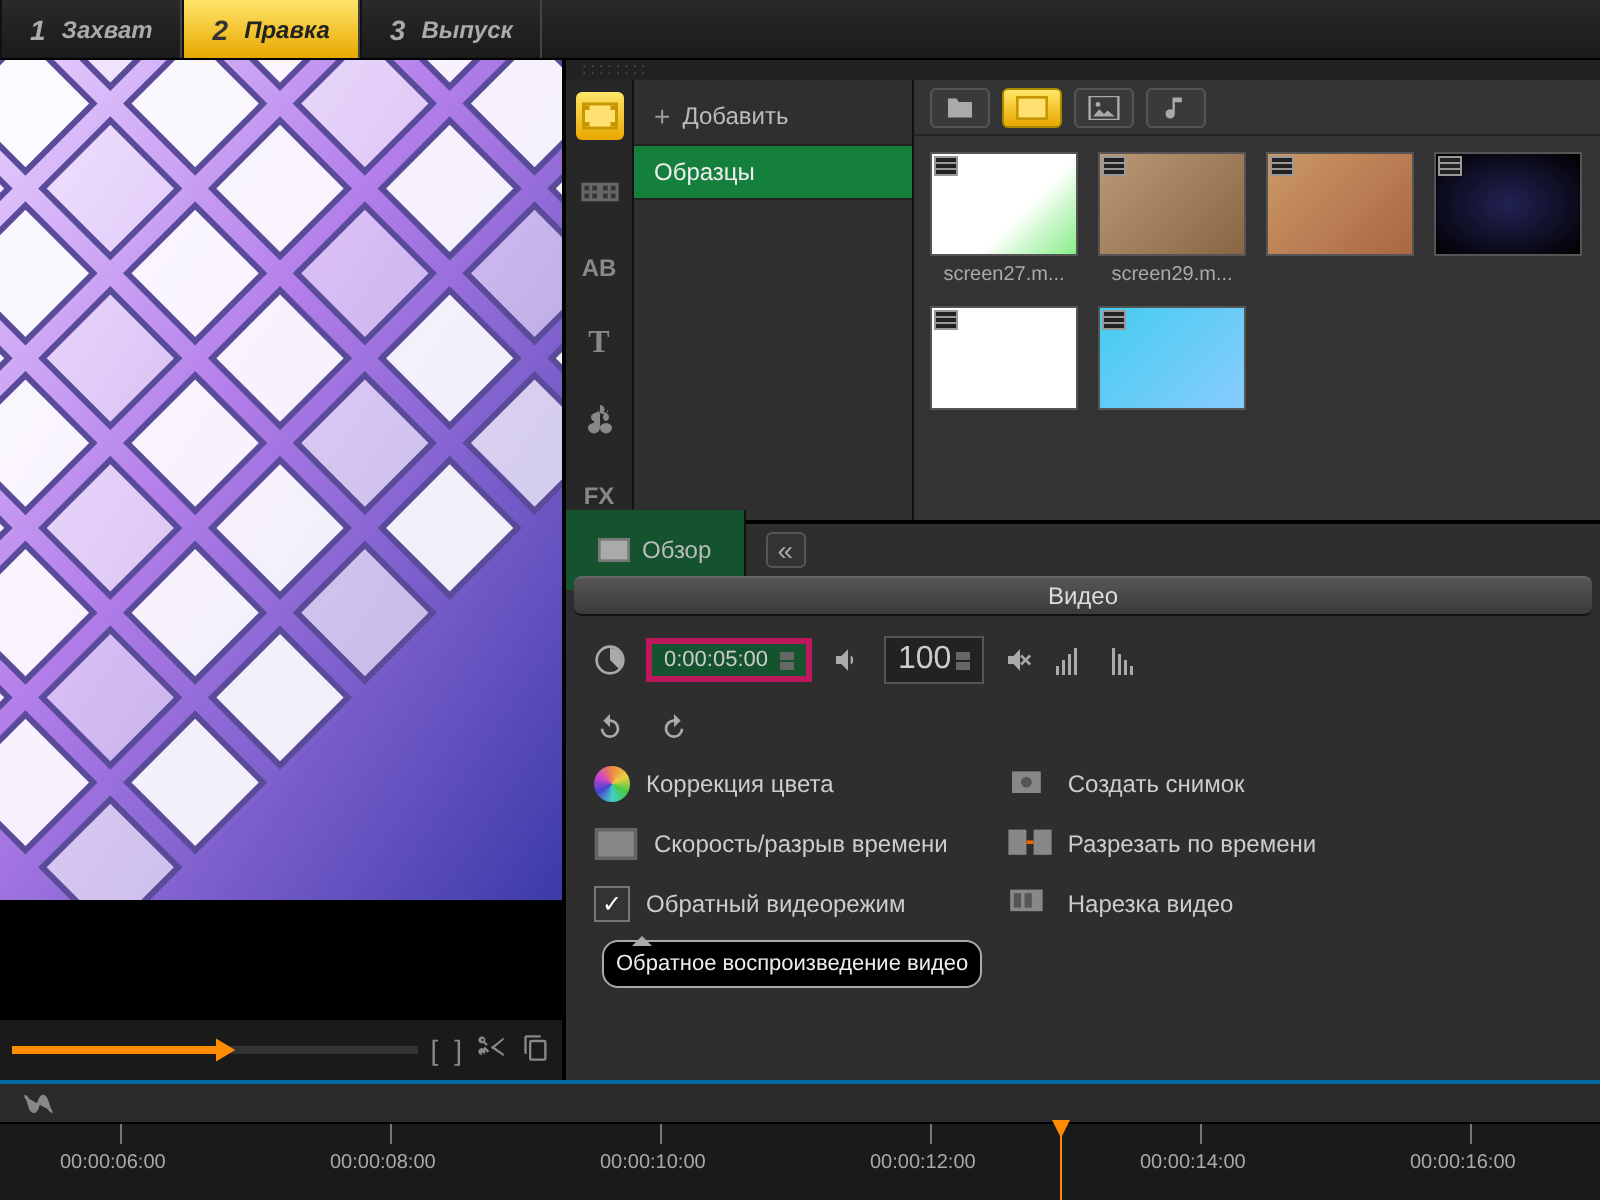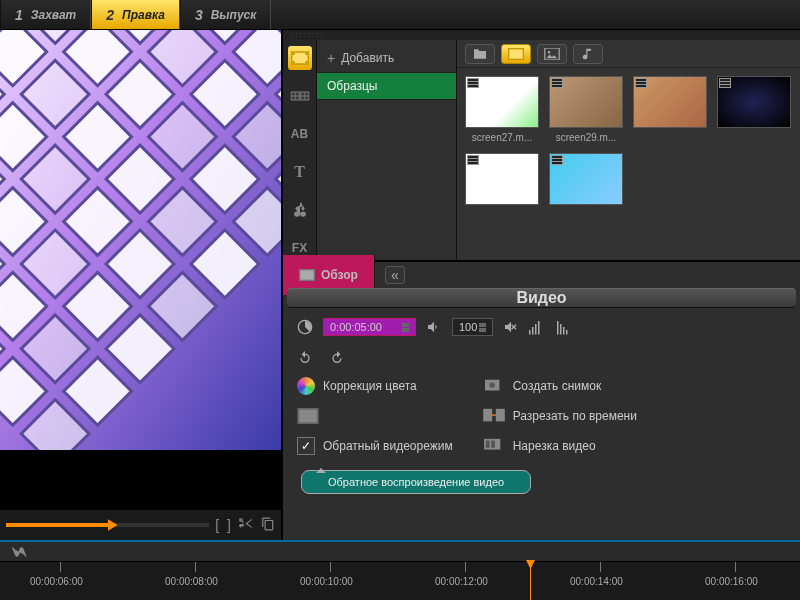--- a/index.html
+++ b/index.html
@@ -45,37 +45,37 @@
 .pill.active{background:linear-gradient(#ffe56a,#e8a800);color:#222;border-color:#aa8800}
 .thumbs{flex:1;padding:8px;display:flex;flex-wrap:wrap;gap:10px;align-content:flex-start;overflow:hidden}
 .thumb{width:74px;display:flex;flex-direction:column;align-items:center;gap:4px;cursor:pointer}
 .thumb .pic{width:74px;height:52px;background:#000;border:1px solid #555;position:relative}
 .thumb .pic .film{position:absolute;left:1px;top:1px;width:12px;height:10px;border:1px solid #999;display:flex;flex-direction:column;justify-content:space-evenly;background:#222}
 .thumb .pic .film i{height:1px;background:#999;display:block}
 .thumb .cap{font-size:10px;color:#aaa;white-space:nowrap;overflow:hidden;text-overflow:ellipsis;width:74px;text-align:center}
 
 .panel{flex:1;background:#2e2e2e;display:flex;flex-direction:column;border-top:2px solid #000}
 .panel-head{height:26px;display:flex;align-items:center}
-.panel-head .tab-ob{padding:0 16px;height:40px;display:flex;align-items:center;background:#be185d;border-right:1px solid #111;gap:6px;font-size:12px;color:#bbb;cursor:pointer;font-weight:bold}
+.panel-head .tab-ob{padding:0 16px;height:40px;display:flex;align-items:center;background:#14532d;border-right:1px solid #111;gap:6px;font-size:12px;color:#bbb;cursor:pointer;font-weight:normal}
 .panel-head .expand{margin-left:10px;color:#aaa;cursor:pointer;font-size:14px;border:1px solid #555;width:20px;height:18px;display:flex;align-items:center;justify-content:center;border-radius:3px;background:#333}
-.panel-title{background:linear-gradient(#565656,#3a3a3a);height:20px;display:flex;align-items:center;justify-content:center;font-size:16px;font-weight:bold;color:#ddd;border-top:1px solid #666;border-bottom:1px solid #111;margin:0 4px;border-radius:4px}
+.panel-title{background:linear-gradient(#565656,#3a3a3a);height:20px;display:flex;align-items:center;justify-content:center;font-size:12px;font-weight:normal;color:#ddd;border-top:1px solid #666;border-bottom:1px solid #111;margin:0 4px;border-radius:4px}
 .panel-body{flex:1;padding:10px 0 10px 14px;position:relative}
 .row{display:flex;align-items:center;gap:10px;margin-bottom:12px}
-.duration-box{border:1px solid #be185d;background:#a21caf;padding:2px 6px;font-family:monospace;font-size:11px;display:flex;align-items:center;gap:20px}
+.duration-box{border:3px solid #be185d;background:#14532d;padding:2px 6px;font-family:monospace;font-size:11px;display:flex;align-items:center;gap:6px}
 .spinbtns{display:flex;flex-direction:column;gap:1px}
 .spinbtns span{width:7px;height:4px;background:#666;display:block}
 .svg-ico{display:block;flex-shrink:0}
-.vol-box{border:1px solid #555;background:#222;padding:2px 6px;font-family:monospace;font-size:11px;display:flex;align-items:center;gap:2px}
+.vol-box{border:1px solid #555;background:#222;padding:2px 6px;font-family:monospace;font-size:16px;display:flex;align-items:center;gap:2px}
 .opts{display:flex;gap:30px}
 .col{display:flex;flex-direction:column;gap:10px}
 .opt{display:flex;align-items:center;gap:8px;font-size:12px;color:#ccc;cursor:pointer;height:20px}
 .opt .cbx{width:18px;height:18px;border:1px solid #777;background:#333;display:flex;align-items:center;justify-content:center;color:#fff;font-size:12px}
 .opt .swatch{width:18px;height:18px;border-radius:50%;background:conic-gradient(#e84,#ec4,#4c4,#4cc,#44c,#c4c,#e84)}
 .opt .sic{width:22px;height:18px;display:flex;align-items:center;justify-content:center;position:relative}
-.tooltip{position:absolute;top:162px;left:18px;background:#0f766e;border:1px solid #aaa;padding:5px 26px;font-size:11px;color:#eee;border-radius:8px}
+.tooltip{position:absolute;top:162px;left:18px;background:#000000;border:1px solid #aaa;padding:5px 6px;font-size:11px;color:#eee;border-radius:8px}
 .tooltip::before{content:"";position:absolute;top:-8px;left:14px;border:5px solid transparent;border-bottom-color:#aaa}
 .rot-icons{display:flex;gap:8px;margin-bottom:10px}
 .rot-icons span{width:20px;height:18px;cursor:pointer;display:flex;align-items:center;justify-content:center}
 
 .timeline{height:56px;background:#c4b5fd;border-top:2px solid #0369a1}
 .tl-top{height:20px;background:#2a2a2a;display:flex;align-items:center;padding-left:10px;color:#888;border-bottom:1px solid #000}
 .tl-ruler{height:40px;position:relative;background:#1a1a1a}
 .tick{position:absolute;top:0;height:40px;display:flex;flex-direction:column;align-items:flex-start}
 .tick .stem{width:1px;height:10px;background:#777}
 .tick .lbl{font-size:10px;color:#aaa;padding-top:4px;margin-left:-30px}
@@ -392,20 +392,21 @@
                 <div class="swatch"></div>
                 <span>Коррекция цвета</span>
               </div>
               <div class="opt">
                 <div class="sic">
                   <svg width="22" height="16" viewBox="0 0 24 18">
                     <rect width="24" height="18" fill="#666"></rect>
                     <rect x="2" y="2" width="20" height="14" fill="#888"></rect>
                   </svg>
                 </div>
+                <span>Скорость/разрыв времени</span>
               </div>
               <div class="opt">
                 <div class="cbx">✓</div>
                 <span>Обратный видеорежим</span>
               </div>
             </div>
           <div class="col" id="optsR">
               <div class="opt">
                 <div class="sic">
                   <svg width="22" height="18" viewBox="0 0 24 20">

